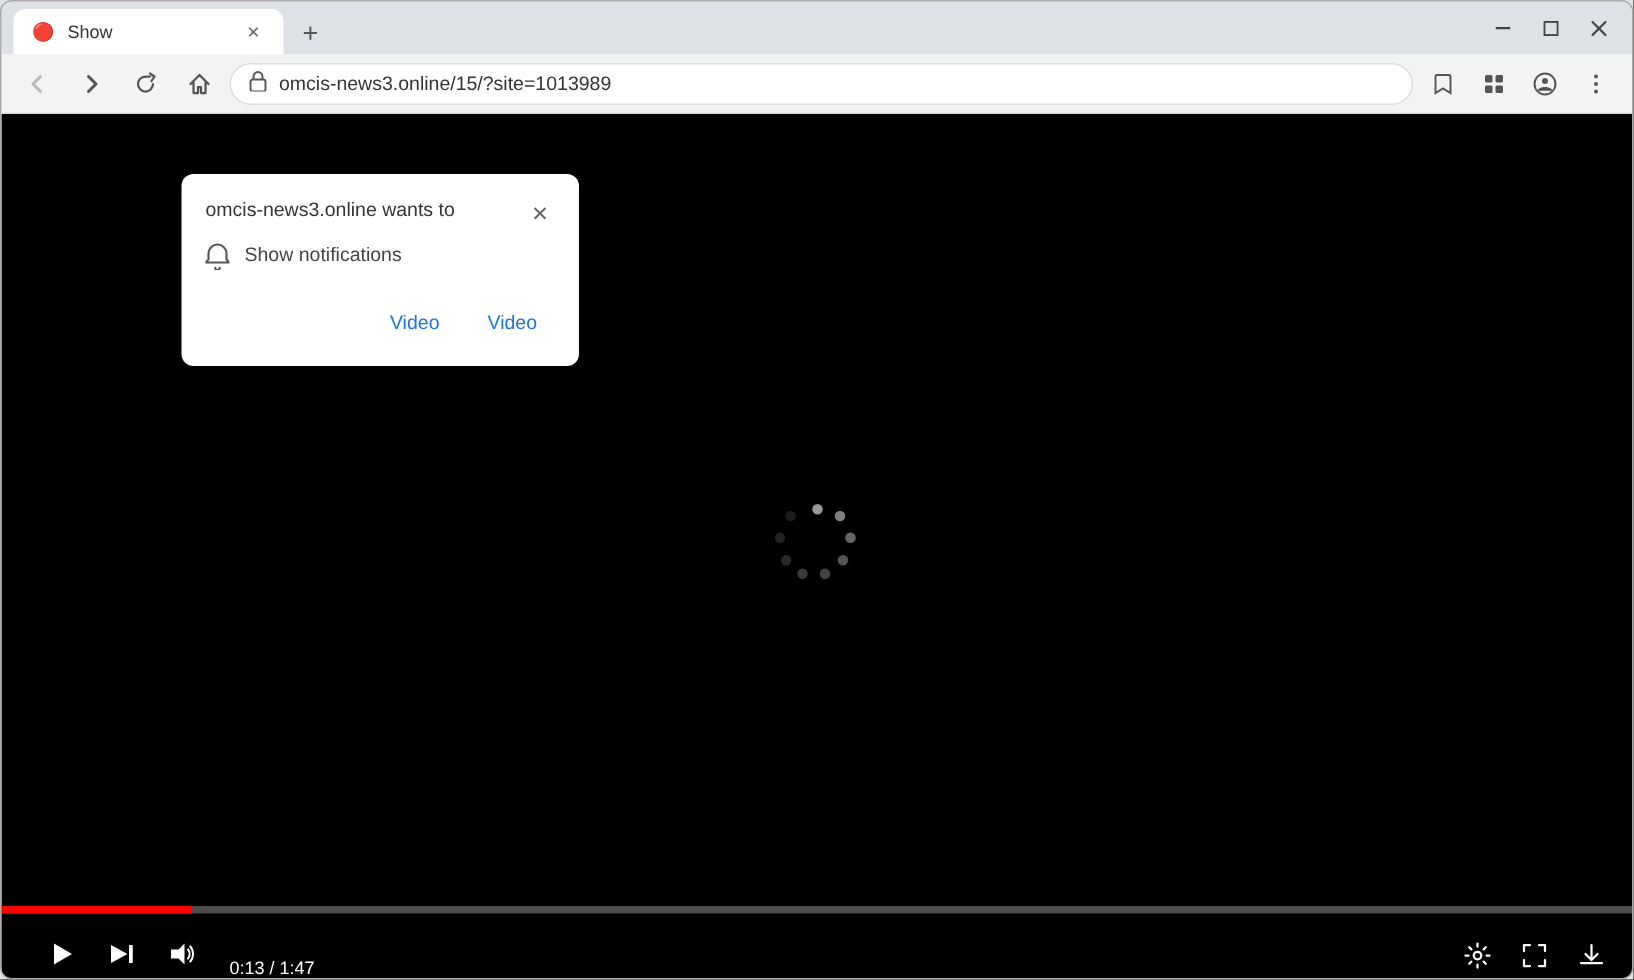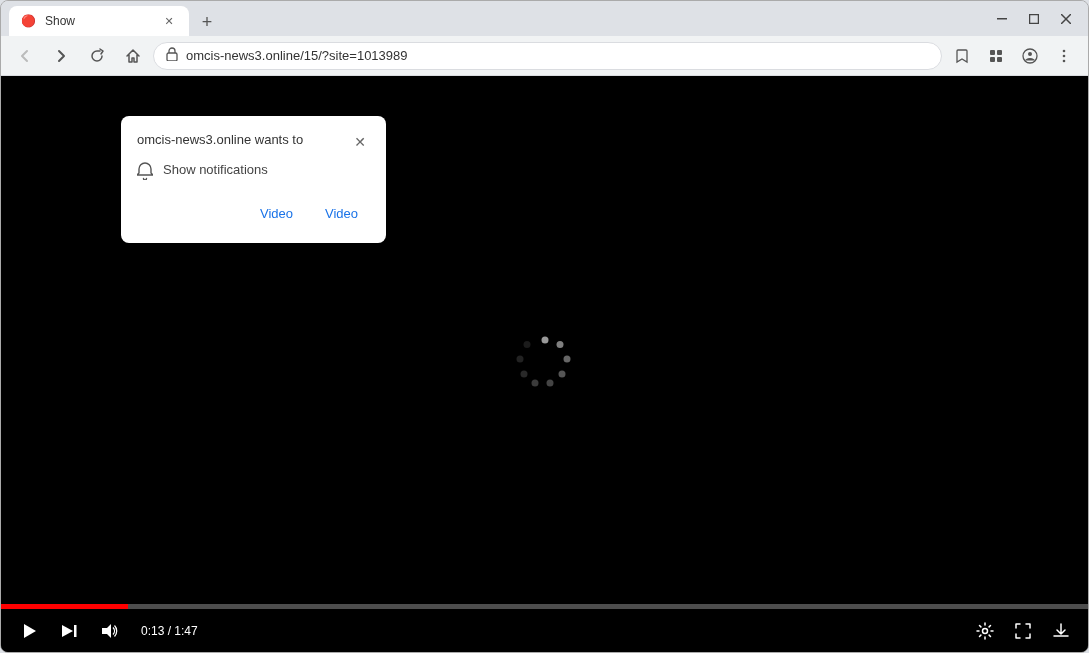--- a/index.html
+++ b/index.html
@@ -31,21 +31,21 @@
     
     .content-area { flex: 1; background: #000; position: relative; overflow: hidden; }
     
     
     .spinner-container { position: absolute; top: 50%; left: 50%; transform: translate(-50%, -50%); }
 
     
     .video-controls { position: absolute; bottom: 0; left: 0; right: 0; height: 48px; background: rgba(0,0,0,0.85); display: flex; flex-direction: column; }
     .progress-bar-container { height: 5px; background: rgba(255,255,255,0.3); cursor: pointer; position: relative; }
     .progress-bar-fill { height: 100%; background: #f00; width: 11.7%; }
-    .controls-row { flex: 1; display: flex; align-items: center; padding: 0 12px; gap: 8px; }
+    .controls-row { flex: 1; display: flex; align-items: flex-end; padding: 0 12px; gap: 8px; margin-left: 12px; }
     .ctrl-btn { color: #fff; font-size: 18px; cursor: pointer; display: flex; align-items: center; justify-content: center; width: 32px; height: 32px; }
     .time-display { color: #fff; font-size: 12px; margin: 0 8px; white-space: nowrap; }
     .spacer { flex: 1; }
     .ctrl-btn-right { color: #fff; font-size: 16px; cursor: pointer; display: flex; align-items: center; justify-content: center; width: 30px; height: 30px; }
 
     
     .notification-popup { position: absolute; top: 40px; left: 120px; background: #fff; border-radius: 8px; box-shadow: 0 4px 20px rgba(0,0,0,0.25); padding: 16px; width: 265px; z-index: 100; }
     .popup-header { display: flex; justify-content: space-between; align-items: flex-start; margin-bottom: 10px; }
     .popup-title { font-size: 13px; color: #333; font-weight: 400; }
     .popup-close { width: 20px; height: 20px; display: flex; align-items: center; justify-content: center; border-radius: 50%; cursor: pointer; color: #666; font-size: 14px; }

